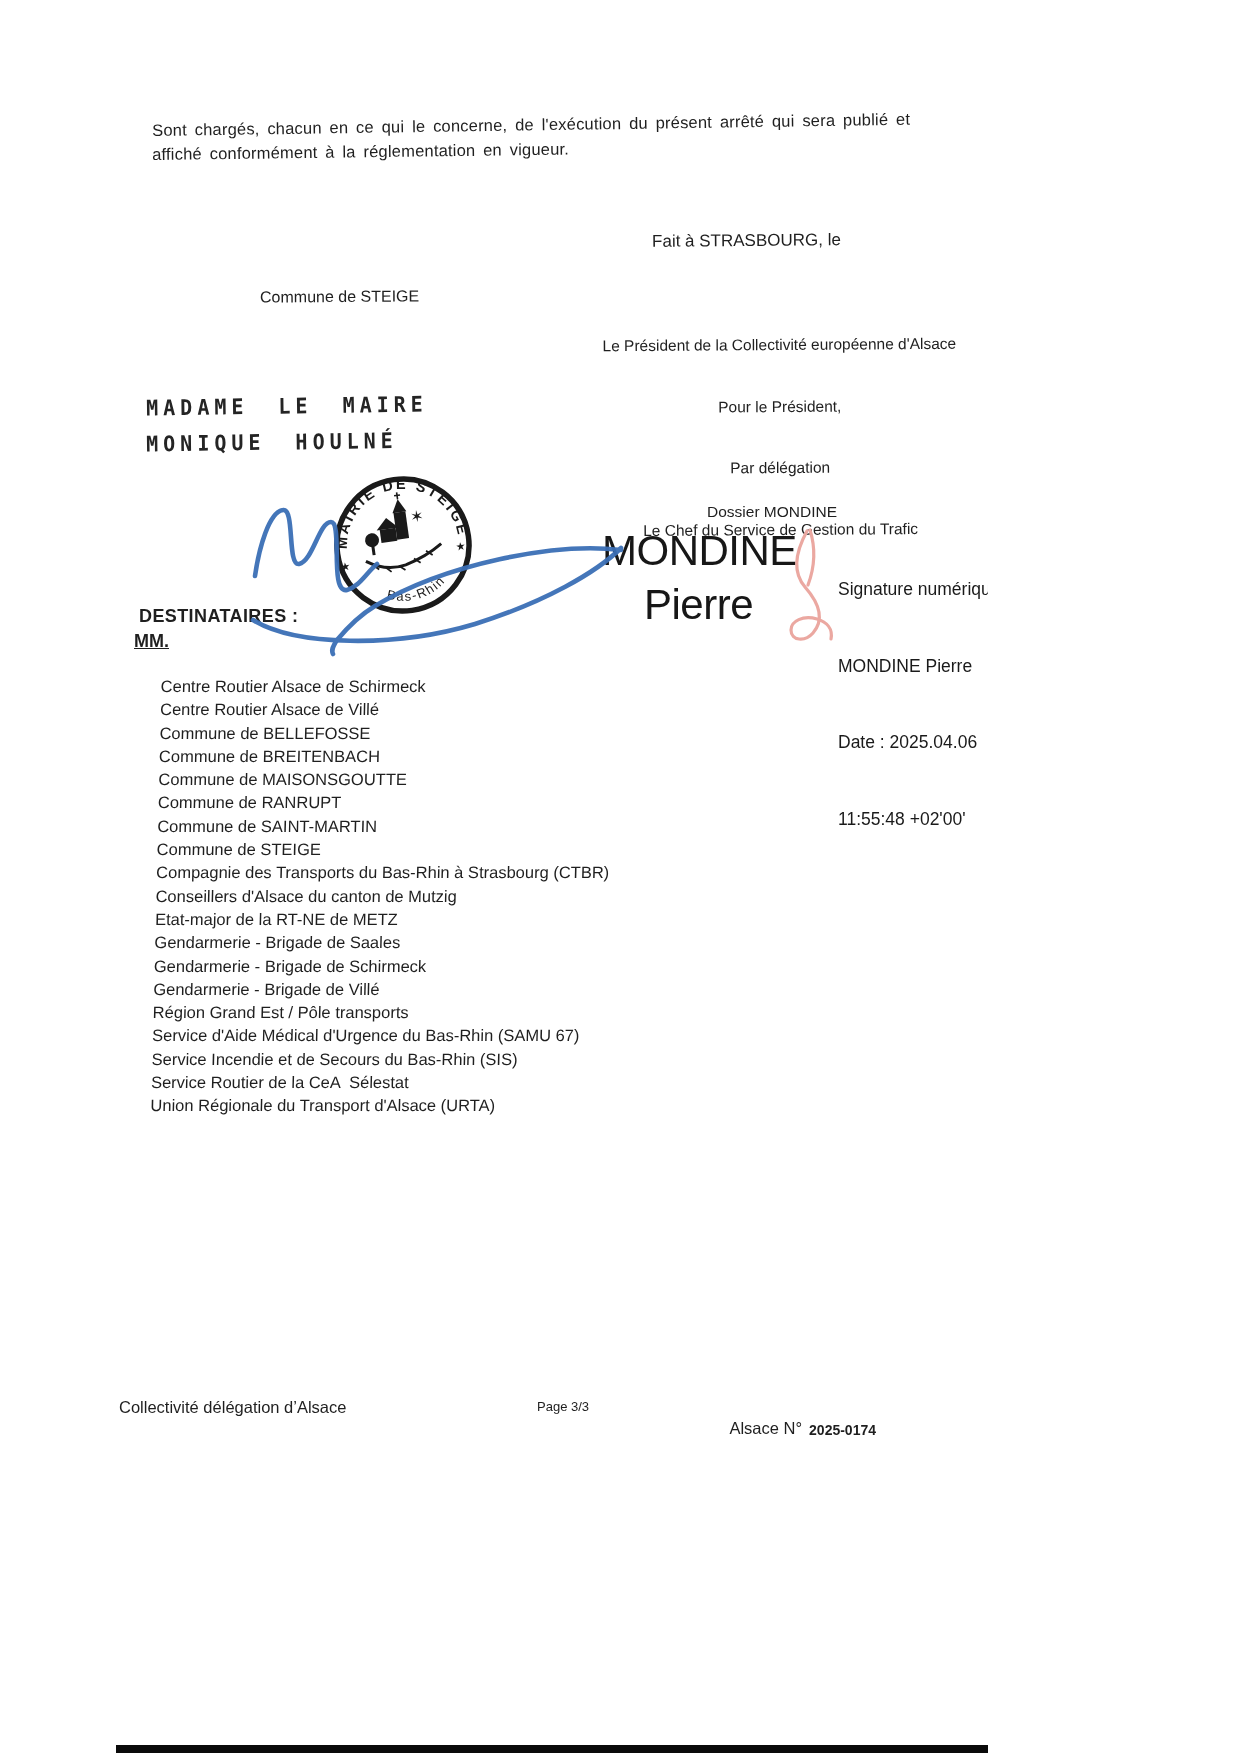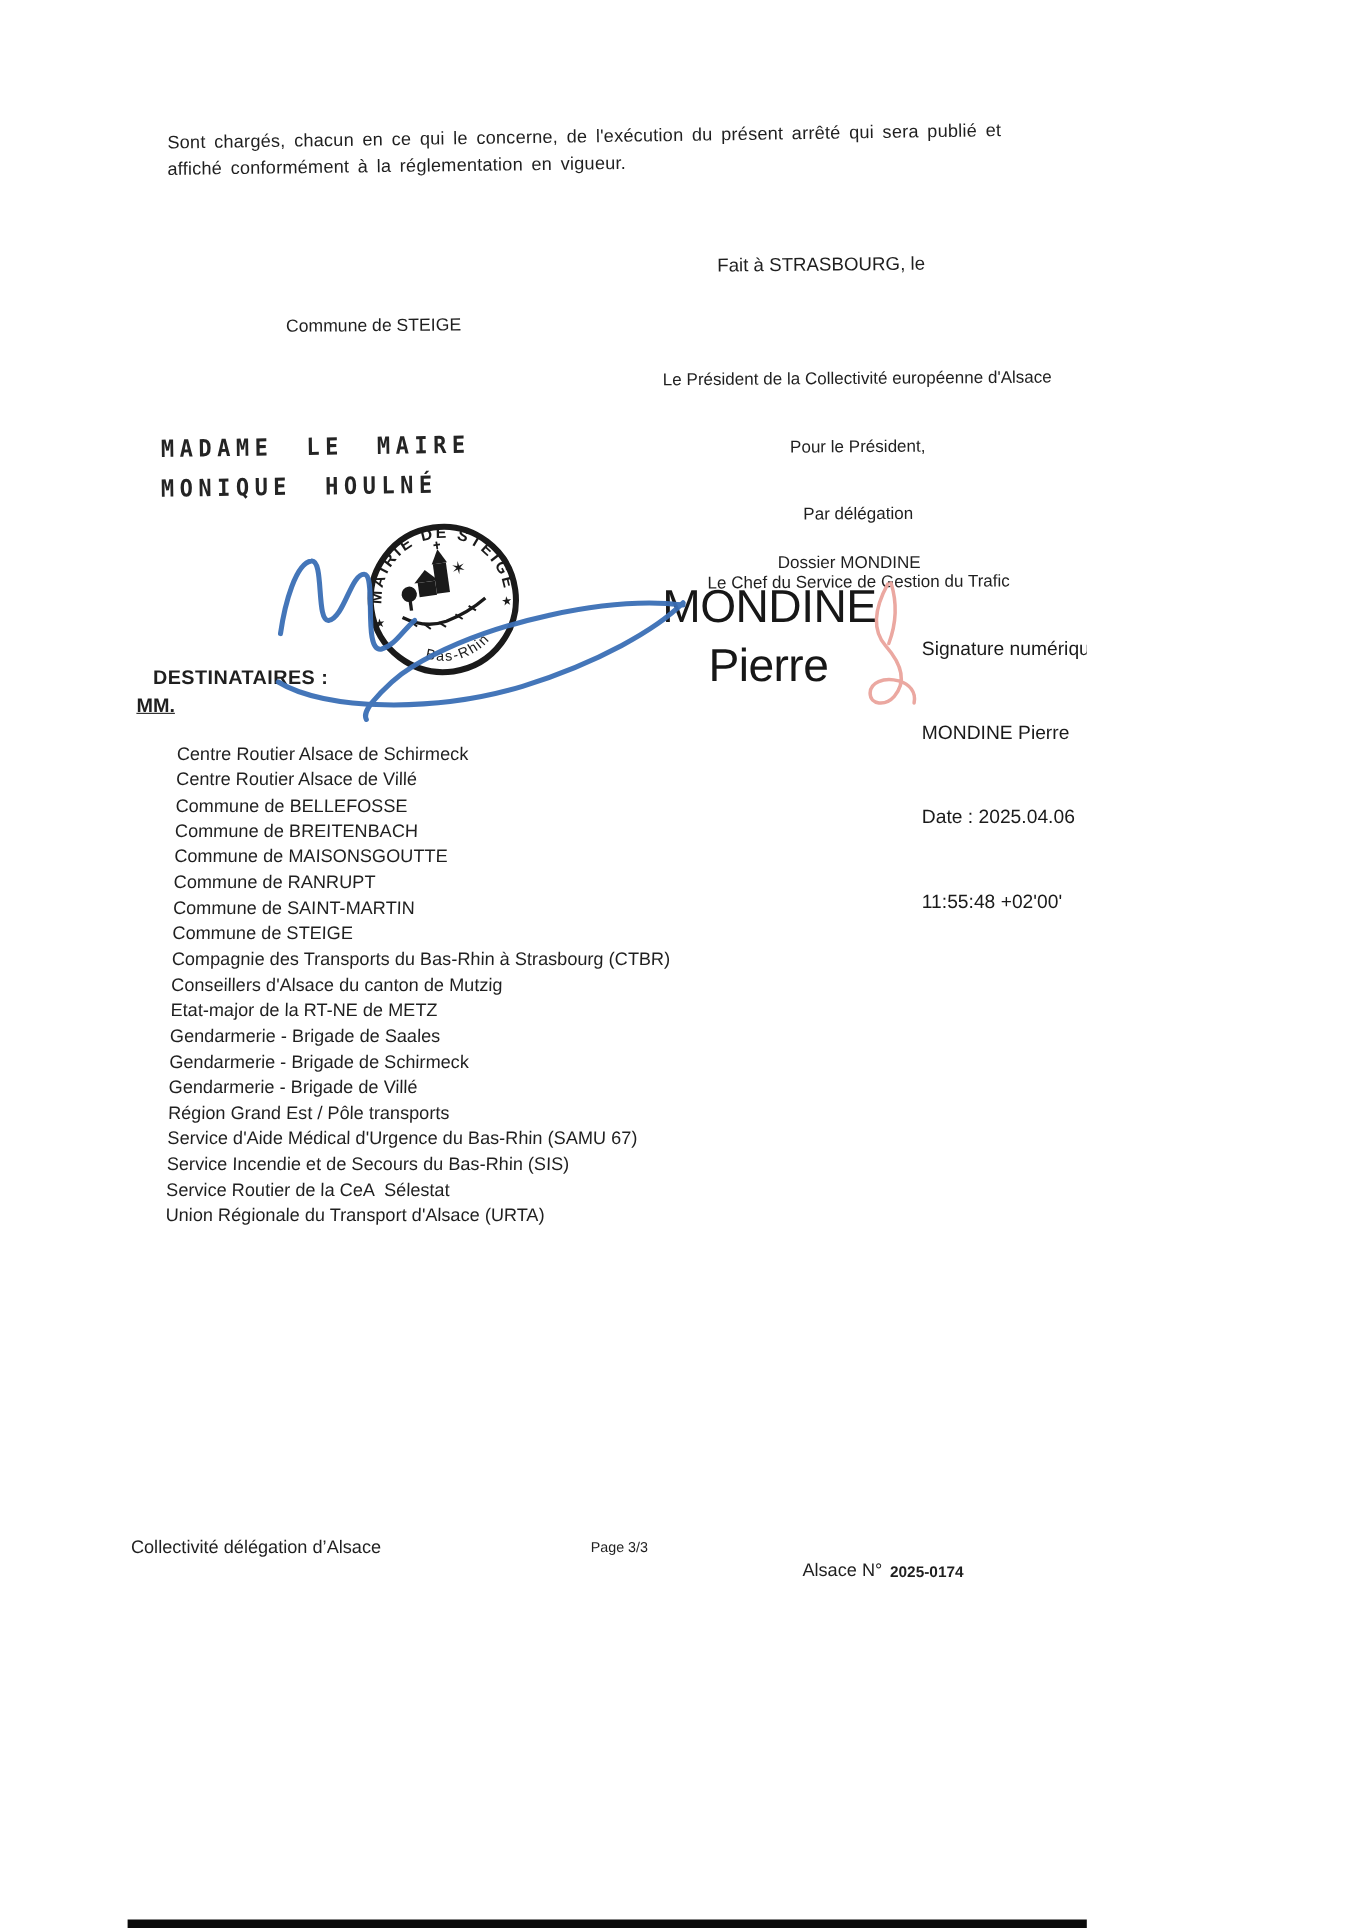--- a/index.html
+++ b/index.html
@@ -28,21 +28,21 @@
   .stamp-l1{top:395px;}
   .stamp-l2{top:431px;}
   .seal-box{left:328px; top:470px; width:150px; height:150px; transform:rotate(-8deg); z-index:2;}
   .sig-blue{left:225px; top:478px; width:420px; height:195px; z-index:3;}
   .bigname{font-size:42px; color:#171717; letter-spacing:-0.5px; white-space:pre;}
   .bigname-1{left:602px; top:527px;}
   .bigname-2{left:602px; top:581px;margin-left:42px;}
   .flourish{left:779px; top:527px; width:66px; height:122px;}
   .sig-details{left:838px; top:526px; font-size:17.5px; line-height:25.5px; color:#1a1a1a; white-space:pre;}
   .dest-title{left:139px; top:606px; font-size:18px; font-weight:bold; letter-spacing:.4px; white-space:pre;}
-  .dest-sub{left:124px; top:631px; font-size:18px; font-weight:bold; text-decoration:underline; white-space:pre;}
+  .dest-sub{left:134px; top:631px; font-size:18px; font-weight:bold; text-decoration:underline; white-space:pre;}
   .dest-list{left:161px; top:675px; font-size:16.5px; line-height:23.3px; transform:skewX(-1.4deg); transform-origin:0 0;}
   .dest-item{white-space:pre;}
   .footer-org{left:119px; top:1398px; font-size:16.5px; white-space:pre;}
   .footer-page{left:537px; top:1399px; font-size:13px; white-space:pre;}
   .footer-dossier{left:712px; top:1400px; font-size:16.5px; white-space:pre;}
   .footer-dossier .num{font-size:14px; padding-left:7px; position:relative; top:1px;font-weight:bold;}
   .scan-bar{left:116px; top:1745px; width:1007px; height:8px; background:#0a0a0a;}
   svg text{font-family:"Liberation Sans",sans-serif;}
 </style>
 </head>

